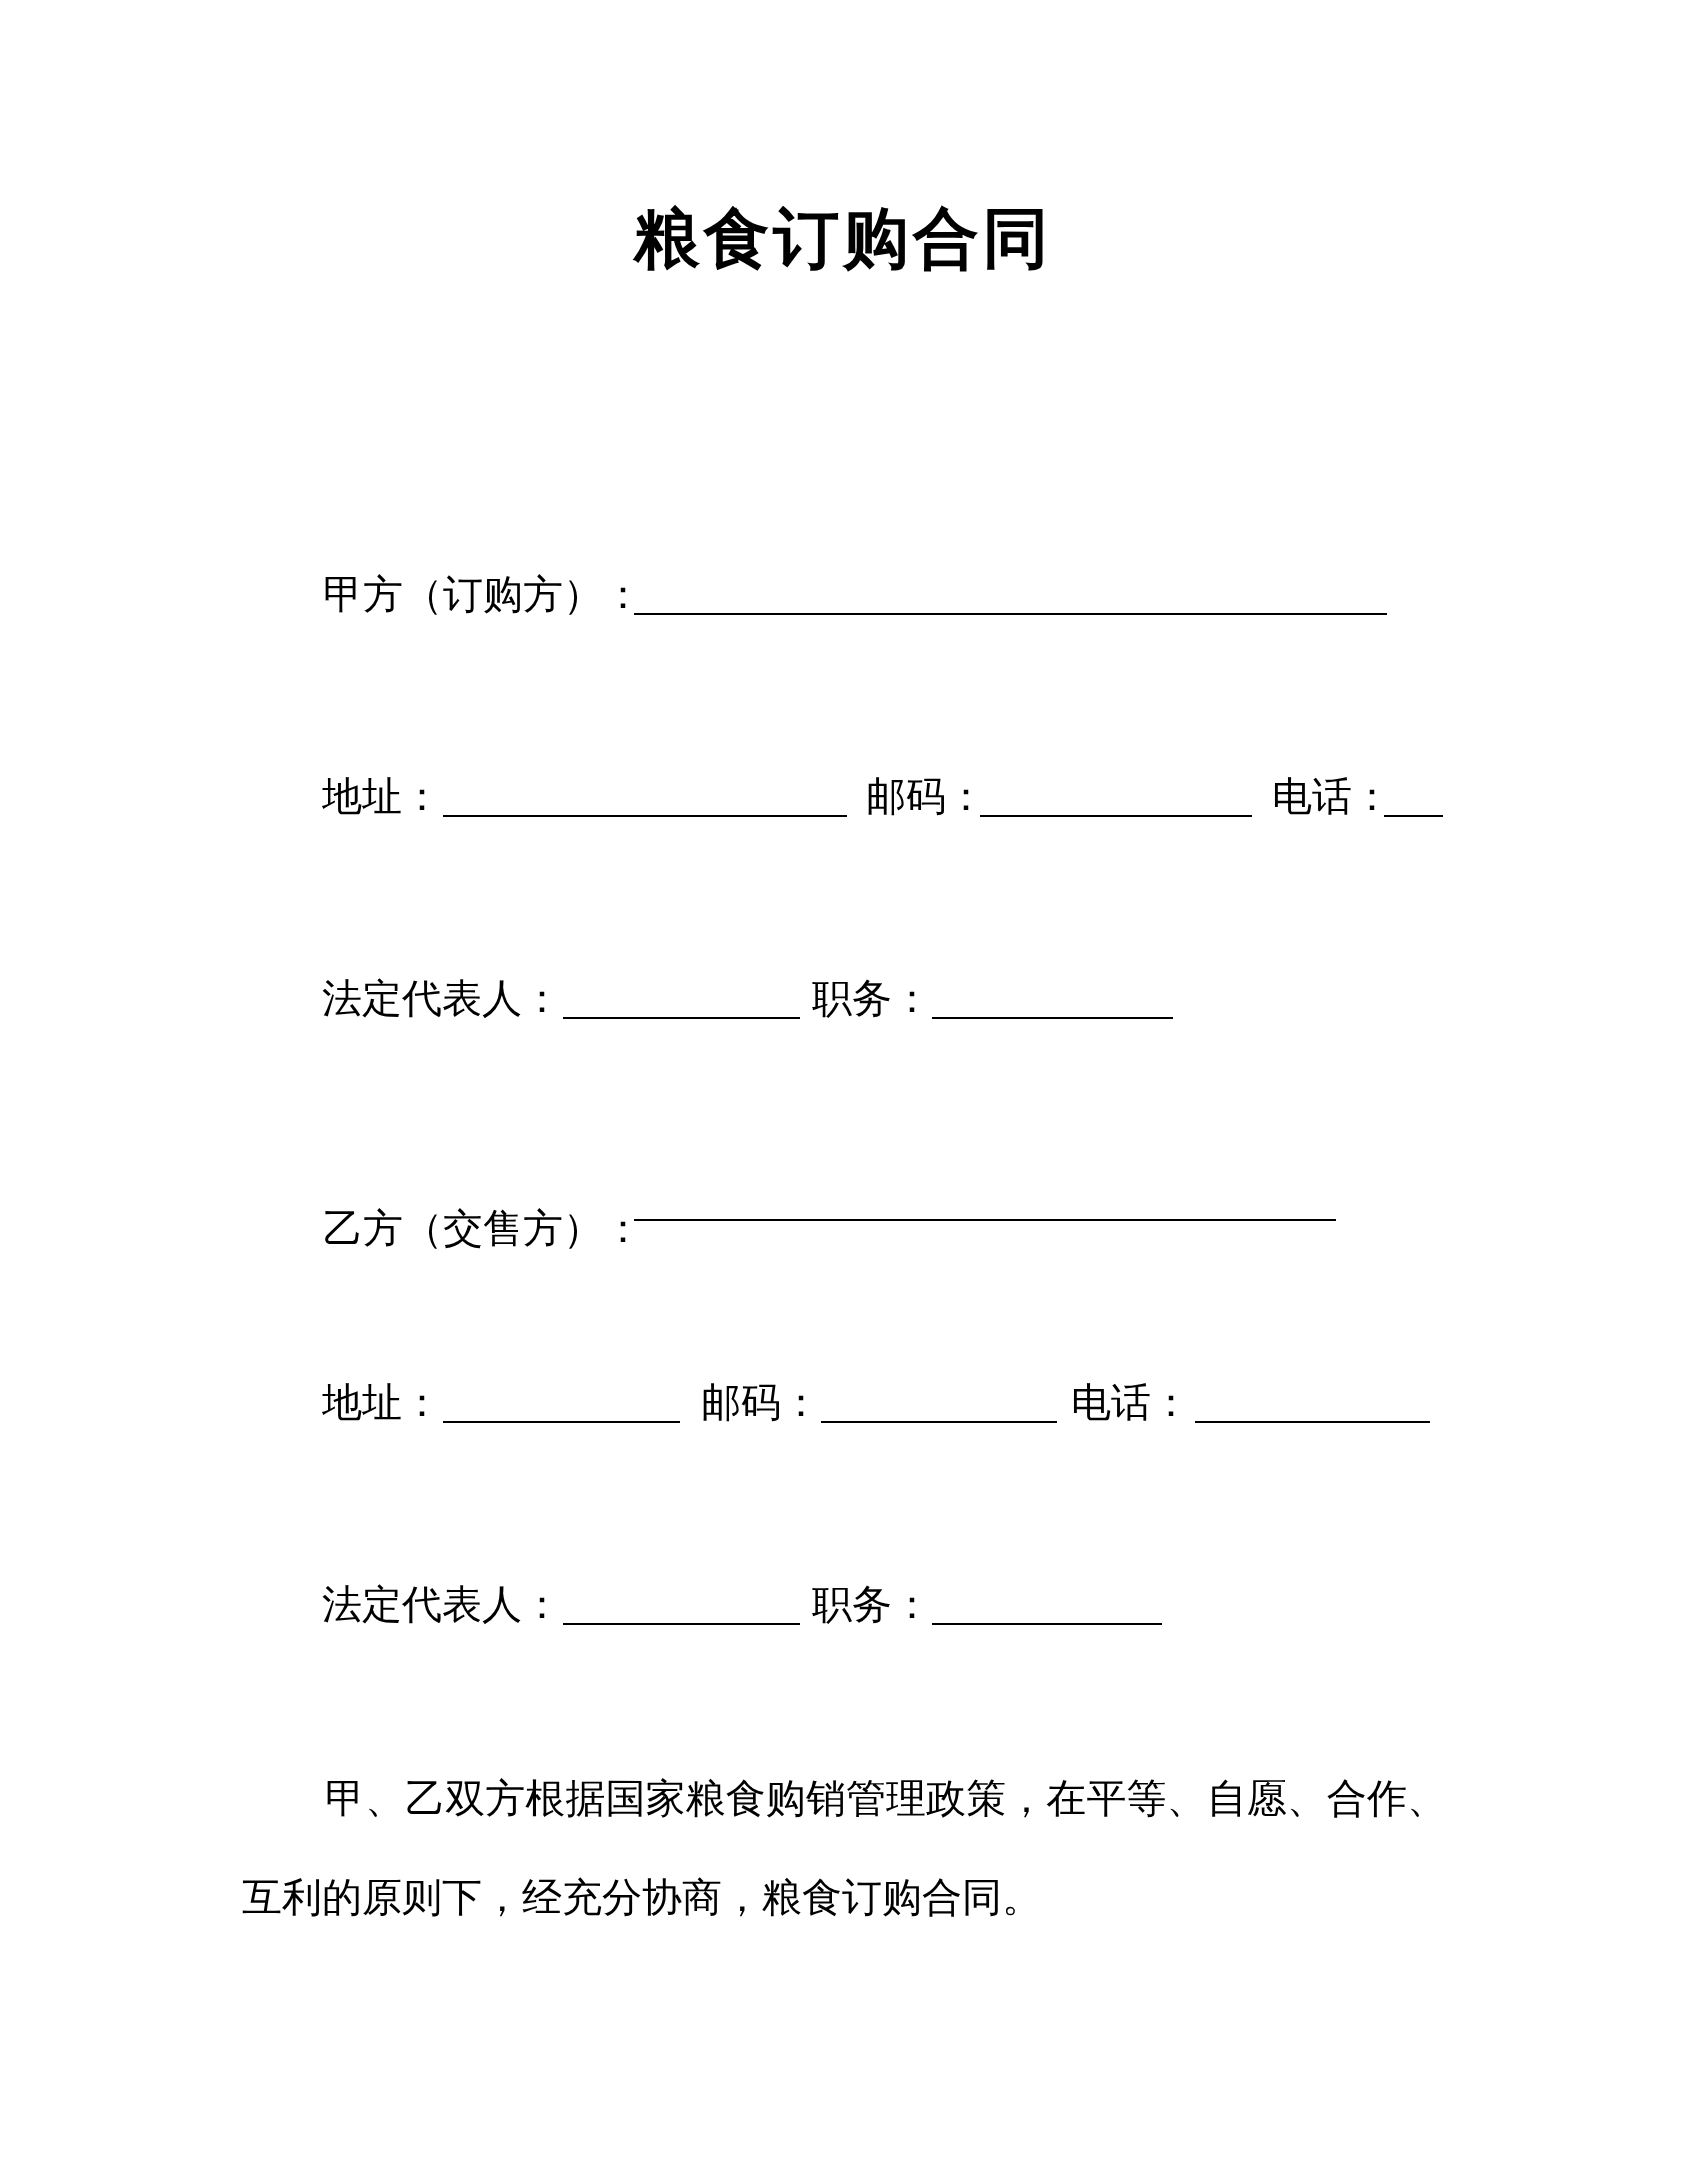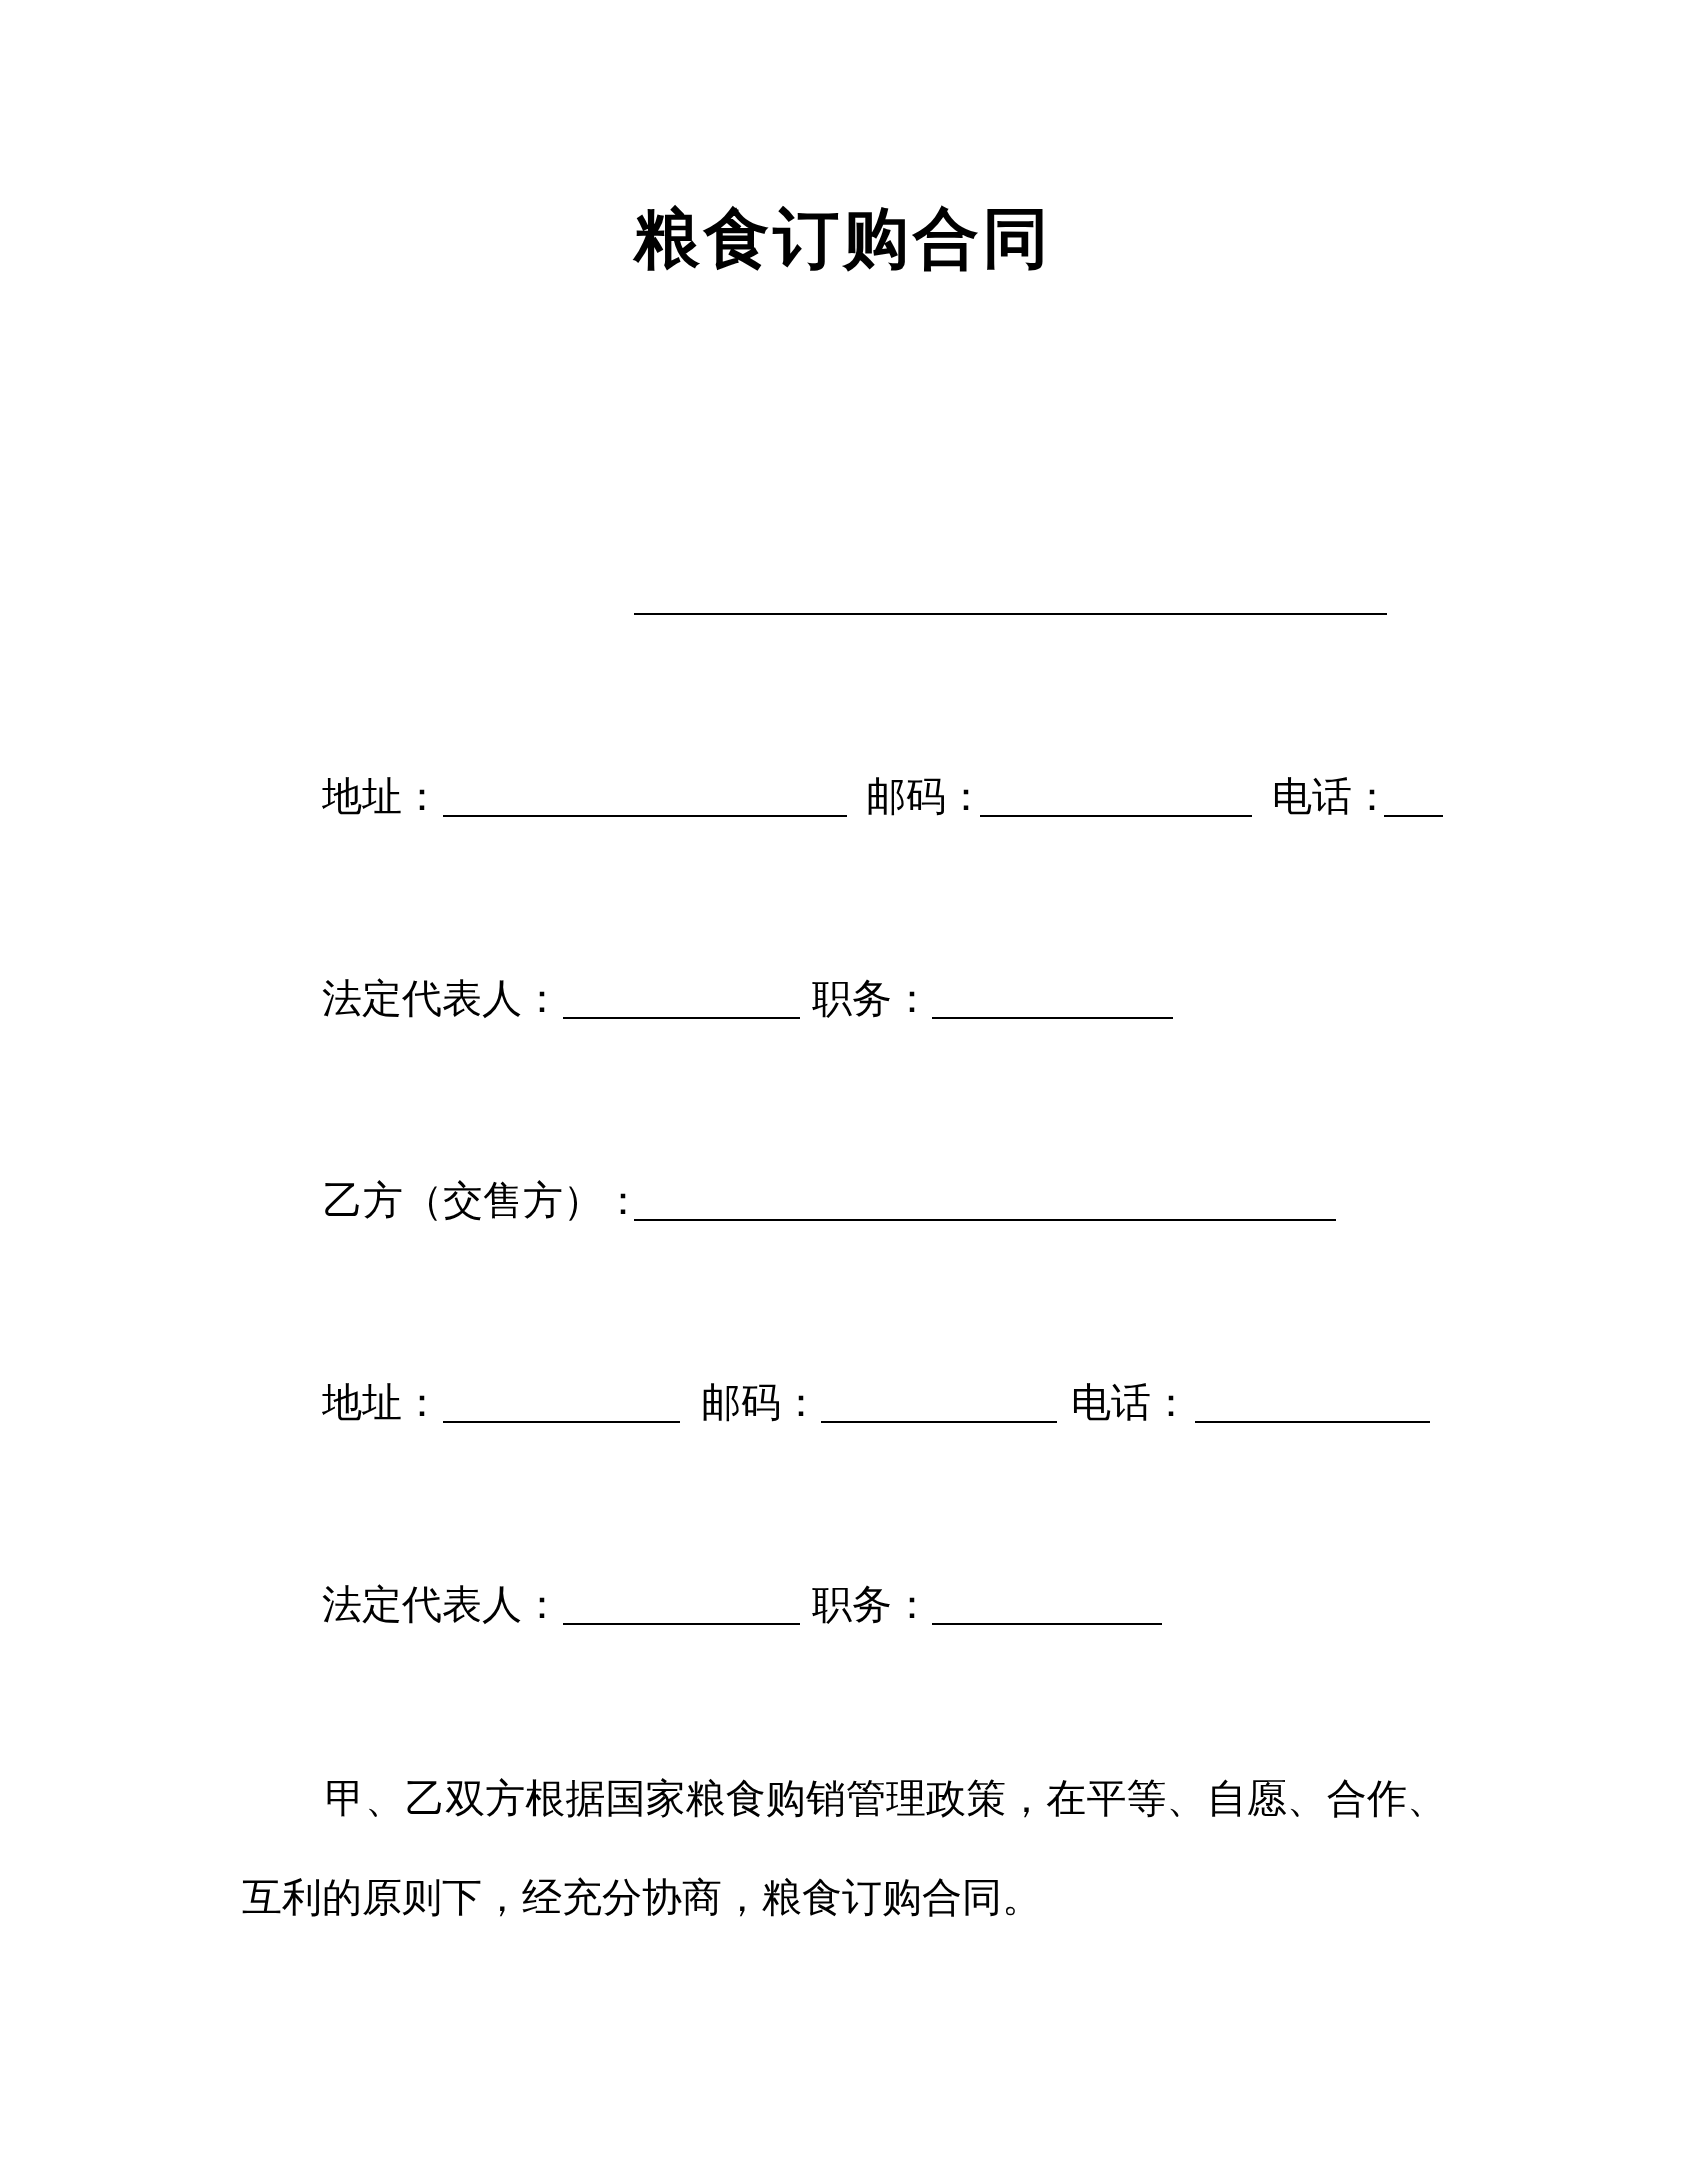--- a/index.html
+++ b/index.html
@@ -61,41 +61,42 @@
   }
 </style>
 </head>
 <body>
 
 <div class="page">
 
   <div class="doc-title">粮食订购合同</div>
 
   <div class="line" style="top:571px;">
+    <span class="lbl" style="left:323px;">甲方（订购方）：</span>
     <span class="blank" style="left:634px; width:753px;"></span>
   </div>
 
   <div class="line" style="top:773px;">
     <span class="lbl" style="left:322px;">地址：</span>
     <span class="blank" style="left:443px; width:404px;"></span>
     <span class="lbl" style="left:866px;">邮码：</span>
     <span class="blank" style="left:980px; width:272px;"></span>
     <span class="lbl" style="left:1272px;">电话：</span>
     <span class="blank" style="left:1384px; width:59px;"></span>
   </div>
 
   <div class="line" style="top:975px;">
     <span class="lbl" style="left:322px;">法定代表人：</span>
     <span class="blank" style="left:563px; width:237px;"></span>
     <span class="lbl" style="left:812px;">职务：</span>
     <span class="blank" style="left:932px; width:241px;"></span>
   </div>
 
   <div class="line" style="top:1177px;">
-    <span class="lbl" style="left:323px;">乙方（交售方）：</span>
+    <span class="lbl" style="left:323px;margin-top:28px;">乙方（交售方）：</span>
     <span class="blank" style="left:634px; width:702px;"></span>
   </div>
 
   <div class="line" style="top:1379px;">
     <span class="lbl" style="left:322px;">地址：</span>
     <span class="blank" style="left:443px; width:237px;"></span>
     <span class="lbl" style="left:701px;">邮码：</span>
     <span class="blank" style="left:821px; width:236px;"></span>
     <span class="lbl" style="left:1071px;">电话：</span>
     <span class="blank" style="left:1195px; width:235px;"></span>

